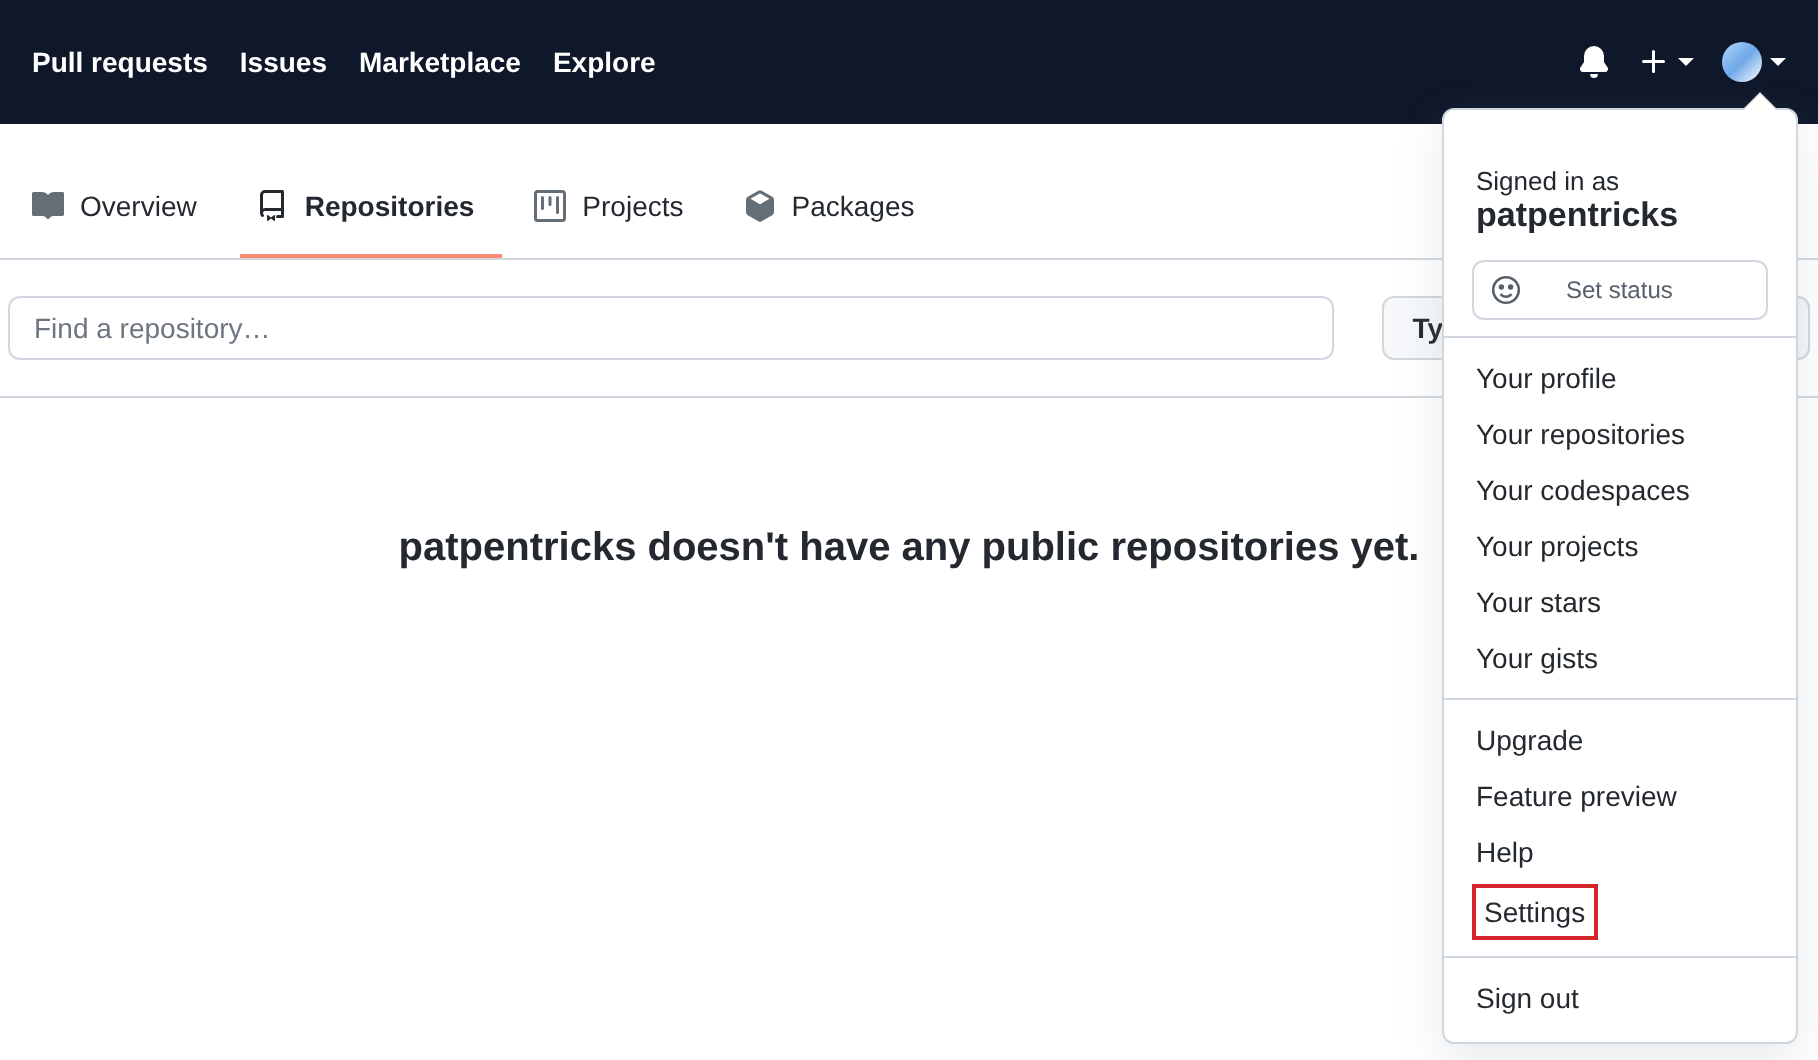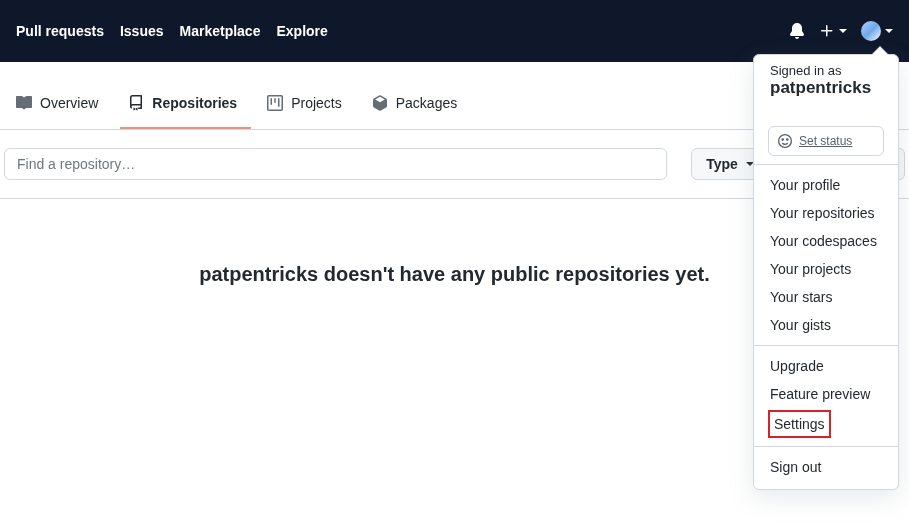--- a/index.html
+++ b/index.html
@@ -80,41 +80,41 @@
       background: #f6f8fa; padding: 5px 14px; font-size: 14px; font-weight: 600;
       display: flex; align-items: center; gap: 4px; cursor: pointer; color:#24292f;
     }
     .empty-state {
       text-align: center; padding: 64px 32px 40px; font-weight: 700; font-size: 20px;
     }
 
     .dropdown-menu {
       position: absolute;
       top: 54px; right: 10px;
-      width: 146px;
+      width: 178px;
       background: #fff;
       border: 1px solid #d0d7de;
       border-radius: 6px;
       box-shadow: 0 8px 24px rgba(140,149,159,0.2);
-      padding: 0 0 8px;
+      padding: 20px 0 8px;
       z-index: 100;
     }
     .dropdown-menu::before{
       content:"";position:absolute;top:-8px;right:10px;
       border-left:8px solid transparent;border-right:8px solid transparent;
       border-bottom:8px solid #fff;
       filter: drop-shadow(0 -1px 0 #d0d7de);
     }
     .menu-section { padding: 8px 16px; }
     .menu-head-note { font-size: 13px; color: #24292f; }
     .menu-username { font-weight: 600; font-size: 17px; }
     .set-status {
-      margin: 20px 14px 8px; border: 1px solid #d0d7de; border-radius: 6px;
+      margin: 4px 14px 8px; border: 1px solid #d0d7de; border-radius: 6px;
       padding: 6px 8px; font-size: 12px; color: #57606a;
-      display: flex; align-items: center; gap: 6px; cursor: pointer; text-decoration: underline;
+      display: flex; align-items: center; gap: 22px; cursor: pointer;
     }
     .menu-divider { border-top: 1px solid #d0d7de; margin: 6px 0; }
     .menu-item { padding: 6px 16px; font-size: 14px; color: #24292f; cursor: pointer; display:block; }
     .hl-settings {
       border: 2px solid #d4232b; display: inline-block;
     }
     svg { display: block; }
   </style>
 </head>
 <body>
@@ -204,16 +204,17 @@
   <div class="menu-divider"></div>
   <a class="menu-item">Your profile</a>
   <a class="menu-item">Your repositories</a>
   <a class="menu-item">Your codespaces</a>
   <a class="menu-item">Your projects</a>
   <a class="menu-item">Your stars</a>
   <a class="menu-item">Your gists</a>
   <div class="menu-divider"></div>
   <a class="menu-item">Upgrade</a>
   <a class="menu-item">Feature preview</a>
+  <a class="menu-item">Help</a>
   <span class="hl-settings" style="margin:2px 14px;"><a class="menu-item" style="padding:4px 4px;">Settings</a></span>
   <div class="menu-divider"></div>
   <a class="menu-item">Sign out</a>
 </div>
 
 </body></html>

